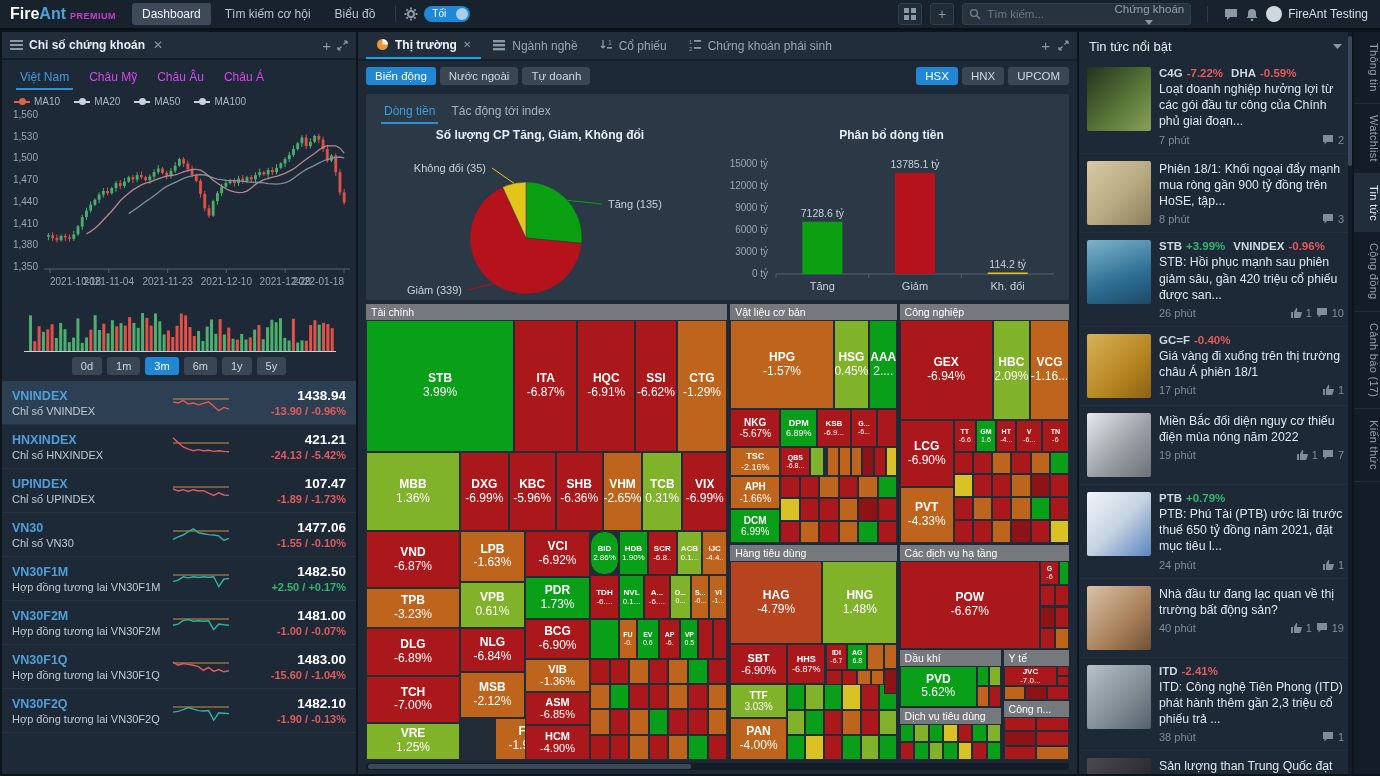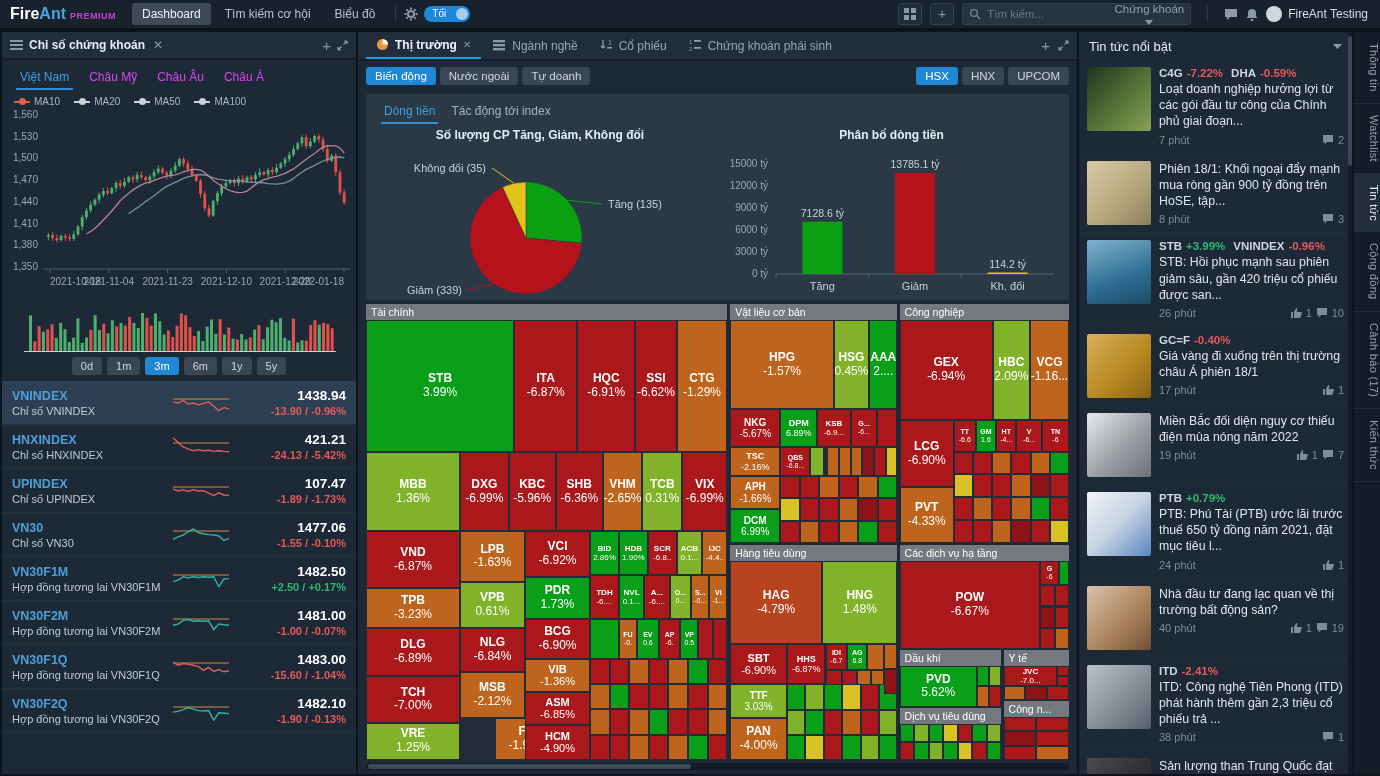--- a/index.html
+++ b/index.html
@@ -838,21 +838,21 @@
             <span>-1.36%</span>
           </div>
           <div class="cell c-r" style="left: 44%; top: 84.5%; width: 18%; height: 7.5%; font-size: 11px;">
             <b>ASM</b>
             <span>-6.85%</span>
           </div>
           <div class="cell c-r" style="left: 44%; top: 92%; width: 18%; height: 8%; font-size: 11px;">
             <b>HCM</b>
             <span>-4.90%</span>
           </div>
-          <div class="cell c-g" style="left: 62%; top: 48%; width: 8%; height: 10%; font-size: 8px;">
+          <div class="cell c-g" style="left: 62%; top: 48%; width: 8%; height: 10%; font-size: 8px; border-radius: 14px;">
             <b>BID</b>
             <span>2.86%</span>
           </div>
           <div class="cell c-g" style="left: 70%; top: 48%; width: 8%; height: 10%; font-size: 8px;">
             <b>HDB</b>
             <span>1.90%</span>
           </div>
           <div class="cell c-r" style="left: 78%; top: 48%; width: 8%; height: 10%; font-size: 8px;">
             <b>SCR</b>
             <span>-6.8..</span>

